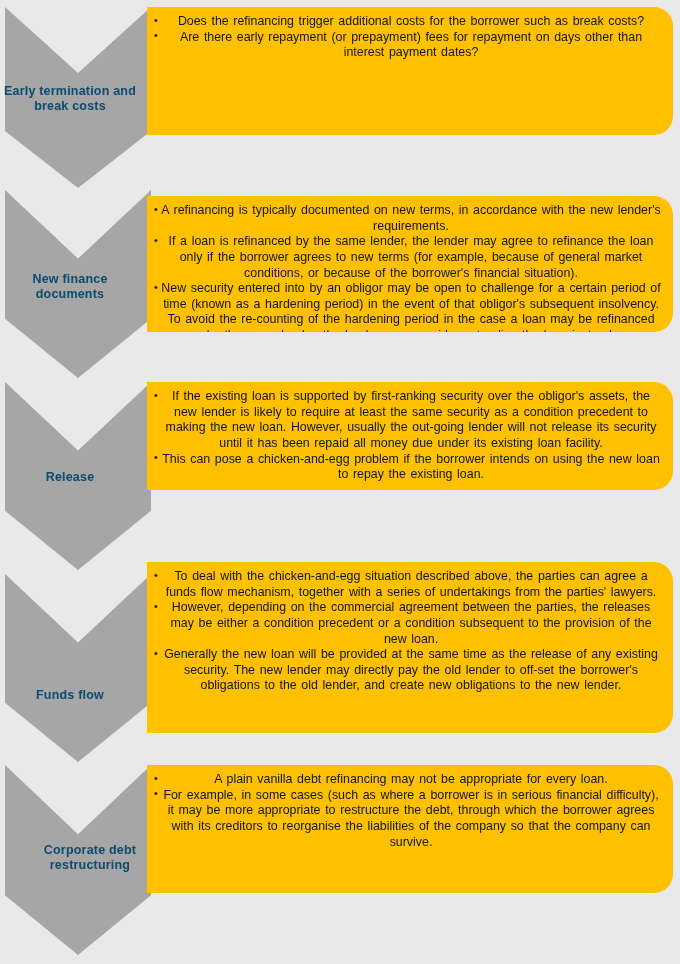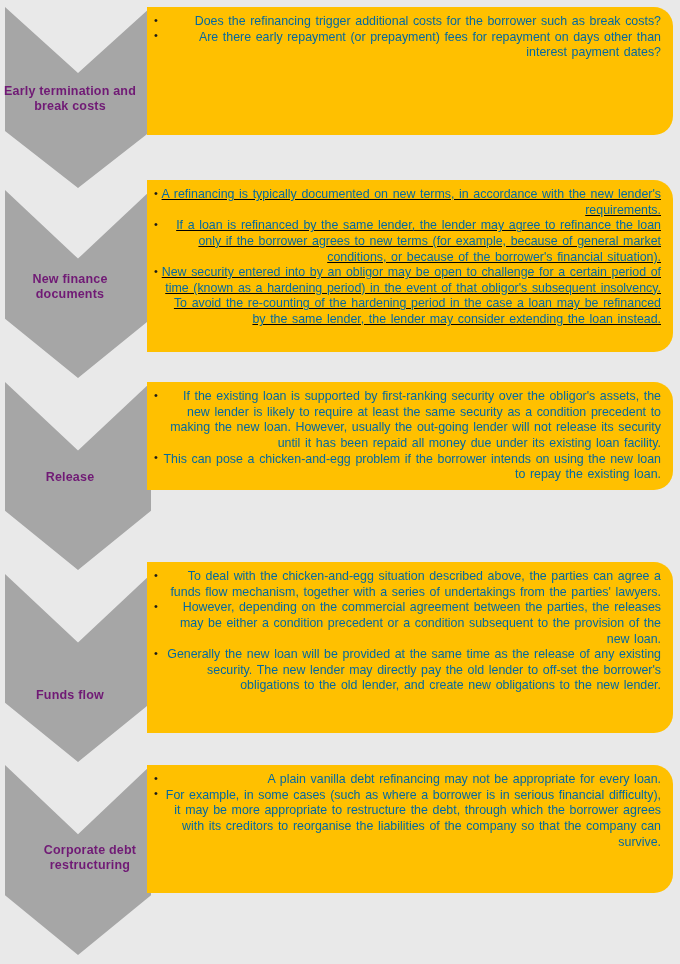--- a/index.html
+++ b/index.html
@@ -38,21 +38,21 @@
     clip-path: polygon(0% 0%, 50% 36.5%, 100% 0%, 100% 68.5%, 50% 100%, 0% 68.5%);
   }
 
   .chevron-label {
     position: absolute;
     left: 0;
     width: 140px;
     text-align: center;
     font-size: 12.5px;
     font-weight: bold;
-    color: #701a75;
+    color: #0c4a6e;
     line-height: 1.18;
     letter-spacing: 0.2px;
   }
 
   
   .callout {
     position: absolute;
     left: 147px;
     width: 526px;
     background: #ffc000;
@@ -69,23 +69,23 @@
     margin: 0;
     padding: 0;
     list-style: none;
   }
 
   .bullets li {
     position: relative;
     padding-left: 7px;
     font-size: 12.4px;
     line-height: 1.26;
-    color: #0369a1;
+    color: #0f172a;
     margin: 0 0 0 0;
-    text-align: right;
+    text-align: center;
     word-spacing: 1.2px;
   }
 
   .bullets li::before {
     content: "\2022";
     position: absolute;
     left: 0;
     top: -0.5px;
     font-size: 11px;
     line-height: 1.26;
@@ -104,21 +104,21 @@
       <ul class="bullets">
         <li>Does the refinancing trigger additional costs for the borrower  such as break costs?</li>
         <li>Are there early repayment (or prepayment) fees for repayment on days other than interest payment dates?</li>
       </ul>
     </div>
   </div>
 
   <div class="row">
     <div class="chevron" style="top:190px;height:188px;"></div>
     <div class="chevron-label" style="top:272px;">New finance documents</div>
-    <div class="callout" style="top:180px;height:172px;text-decoration:underline;">
+    <div class="callout" style="top:196px;height:136px;">
       <ul class="bullets">
         <li>A refinancing is typically documented on new terms, in accordance with the new lender's requirements.</li>
         <li>If a loan is refinanced by the same lender, the lender may agree to refinance the loan only if the borrower agrees to new terms (for example, because of general market conditions, or because of the borrower's financial situation).</li>
         <li>New security entered into by an obligor may be open to challenge for a certain period of time (known as a hardening period) in the event of that obligor's subsequent insolvency. To avoid the re-counting of the hardening period in the case a loan may be refinanced by the same lender, the lender may consider extending the loan instead.</li>
       </ul>
     </div>
   </div>
 
   <div class="row">
     <div class="chevron" style="top:382px;height:188px;"></div>

